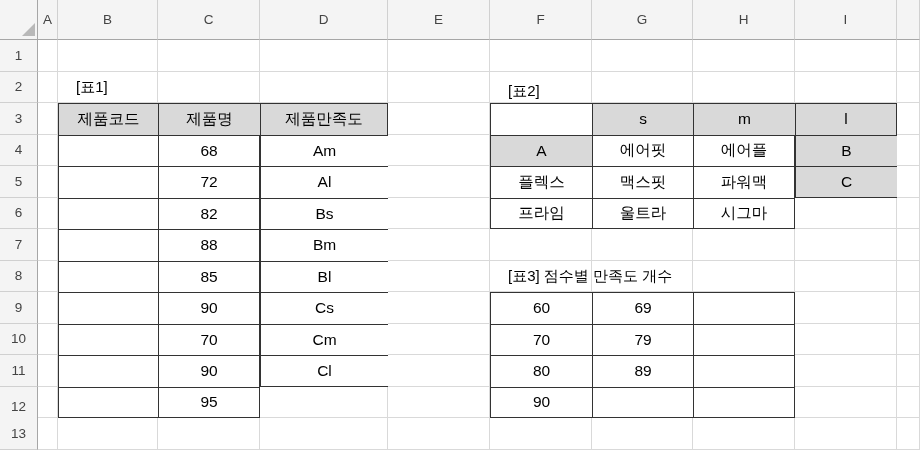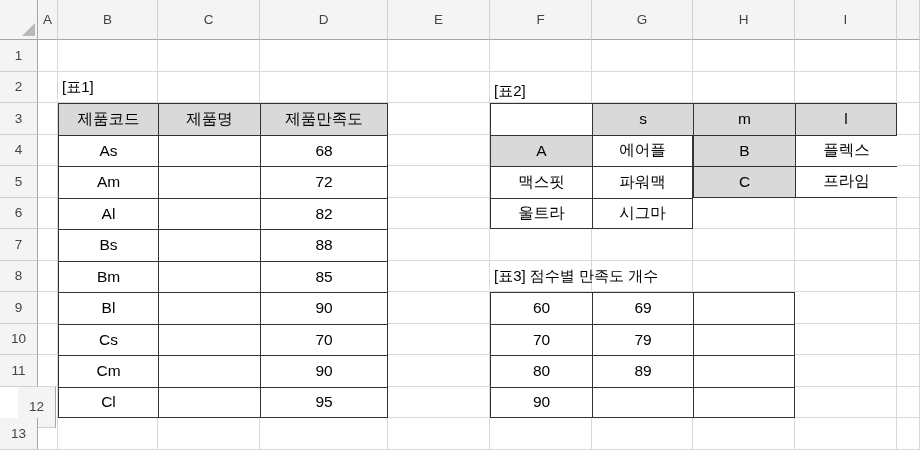--- a/index.html
+++ b/index.html
@@ -20,21 +20,21 @@
   .rowhdr{position:absolute;left:0;width:38px;box-sizing:border-box;
           background:var(--header_bg,#f4f4f4);
           border-right:1px solid var(--header_strong_line,#a6a6a6);
           border-bottom:1px solid var(--header_line,#d0d0d0);
           display:flex;align-items:center;justify-content:center;
           font-size:13.5px;color:var(--header_text,#444);z-index:1;}
   .cells{position:absolute;left:38px;top:40px;width:882px;height:409.5px;display:grid;}
   .gcell{box-sizing:border-box;border-right:1px solid var(--grid_line,#d9d9d9);
          border-bottom:1px solid var(--grid_line,#d9d9d9);}
   .cell-label{position:absolute;height:31.5px;display:flex;align-items:center;
-              padding-left:3px;font-size:15px;color:var(--cell_text,#000);
+              padding-left:17px;font-size:15px;color:var(--cell_text,#000);
               white-space:nowrap;z-index:3;}
   #label-t1{left:59px;top:71.5px;}
   #label-t2{left:491px;top:76px;}
   #label-t3{left:491px;top:260.5px;}
   .xtable{position:absolute;display:grid;z-index:2;}
   #t1{left:58px;top:103px;}
   #t2{left:490px;top:103px;}
   #t3{left:490px;top:292px;}
   .td{box-sizing:border-box;background:#fff;
       border-top:1.5px solid var(--table_border,#333);
@@ -184,21 +184,20 @@
       <div class="gcell"></div>
       <div class="gcell"></div>
     </div>
   <div class="cell-label" id="label-t1">[표1]</div>
   <div class="cell-label" id="label-t2">[표2]</div>
   <div class="cell-label" id="label-t3">[표3] 점수별 만족도 개수</div>
   <div class="xtable" id="t1" style="grid-template-columns: 100px 102px 128px; grid-template-rows: repeat(10, 31.5px);">
       <div class="td gray">제품코드</div>
       <div class="td gray">제품명</div>
       <div class="td gray lastcol">제품만족도</div>
-      <div class="td">As</div>
       <div class="td"></div>
       <div class="td lastcol">68</div>
       <div class="td">Am</div>
       <div class="td"></div>
       <div class="td lastcol">72</div>
       <div class="td">Al</div>
       <div class="td"></div>
       <div class="td lastcol">82</div>
       <div class="td">Bs</div>
       <div class="td"></div>
@@ -218,20 +217,21 @@
       <div class="td lastrow">Cl</div>
       <div class="td lastrow"></div>
       <div class="td lastcol lastrow">95</div>
     </div>
   <div class="xtable" id="t2" style="grid-template-columns: 102px 101px 102px 102px; grid-template-rows: repeat(4, 31.5px);">
       <div class="td"></div>
       <div class="td gray">s</div>
       <div class="td gray">m</div>
       <div class="td gray lastcol">l</div>
       <div class="td gray">A</div>
+      <div class="td">에어핏</div>
       <div class="td lastcol">에어플</div>
       <div class="td gray">B</div>
       <div class="td">플렉스</div>
       <div class="td">맥스핏</div>
       <div class="td lastcol">파워맥</div>
       <div class="td gray lastrow">C</div>
       <div class="td lastrow">프라임</div>
       <div class="td lastrow">울트라</div>
       <div class="td lastcol lastrow">시그마</div>
     </div>
@@ -263,15 +263,15 @@
     <div class="rowhdr" style="top: 71.5px; height: 31.5px;">2</div>
     <div class="rowhdr" style="top: 103px; height: 31.5px;">3</div>
     <div class="rowhdr" style="top: 134.5px; height: 31.5px;">4</div>
     <div class="rowhdr" style="top: 166px; height: 31.5px;">5</div>
     <div class="rowhdr" style="top: 197.5px; height: 31.5px;">6</div>
     <div class="rowhdr" style="top: 229px; height: 31.5px;">7</div>
     <div class="rowhdr" style="top: 260.5px; height: 31.5px;">8</div>
     <div class="rowhdr" style="top: 292px; height: 31.5px;">9</div>
     <div class="rowhdr" style="top: 323.5px; height: 31.5px;">10</div>
     <div class="rowhdr" style="top: 355px; height: 31.5px;">11</div>
-    <div class="rowhdr" style="top: 386.5px; height: 41px; margin-left: 18px;">12</div>
+    <div class="rowhdr" style="top: 386.5px; height: 41px;">12</div>
     <div class="rowhdr" style="top: 418px; height: 31.5px;">13</div>
   </div>
 
 </body></html>

